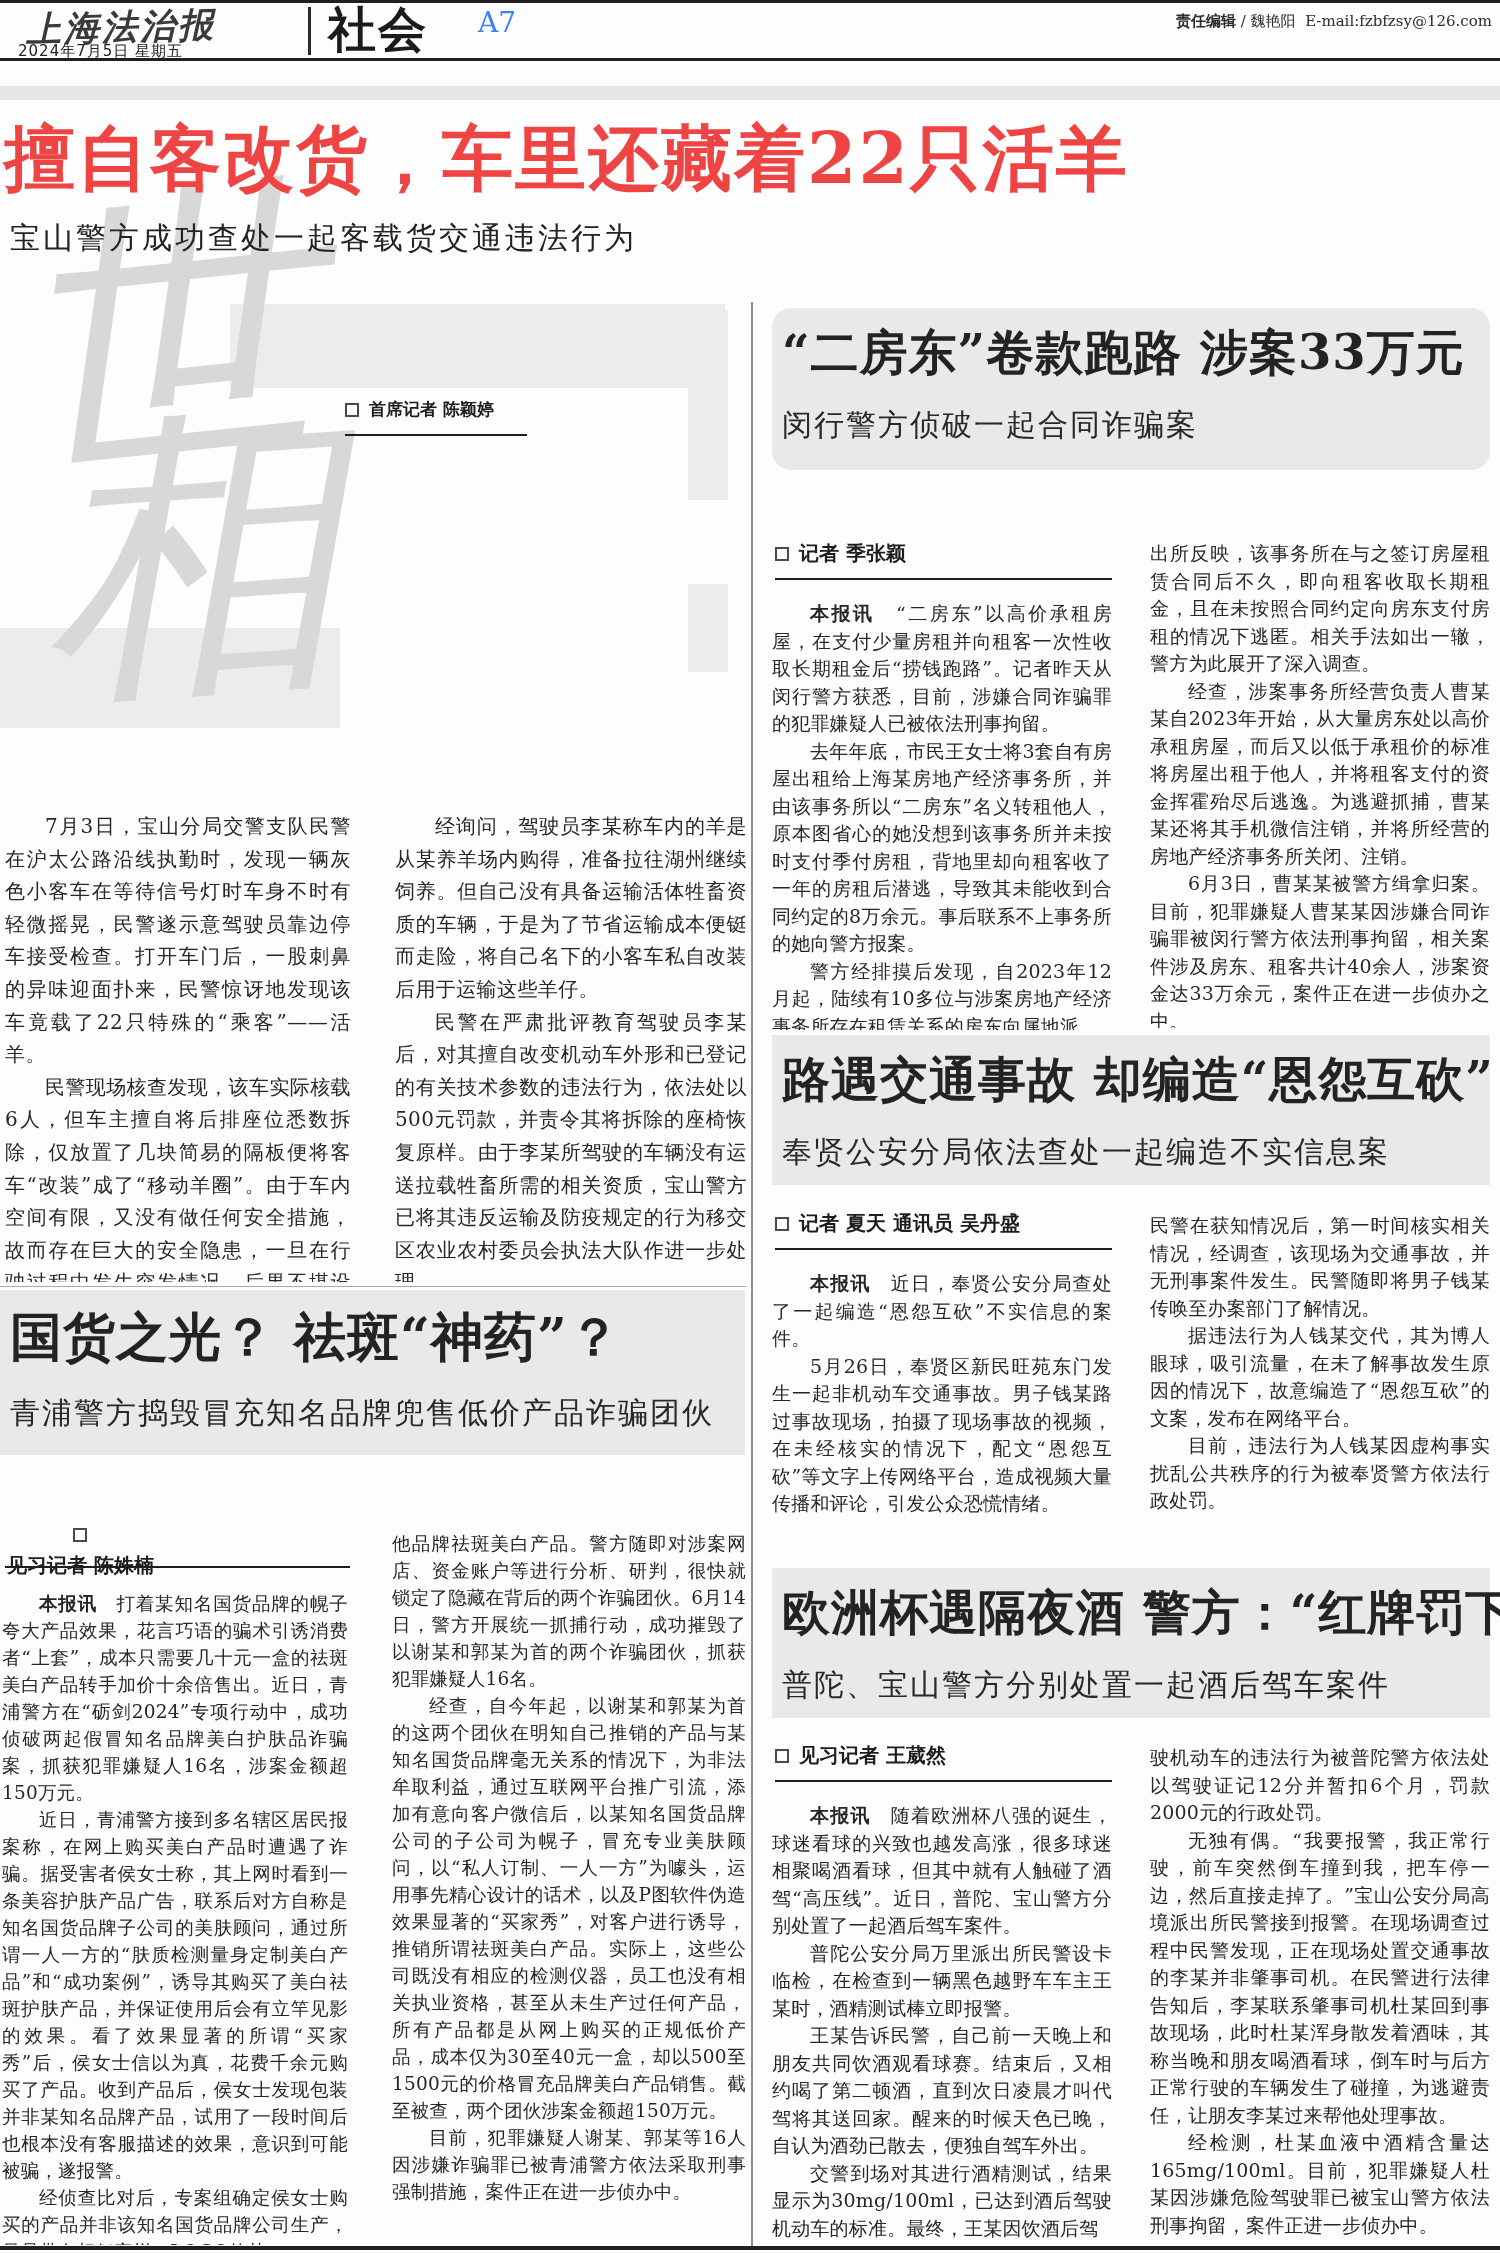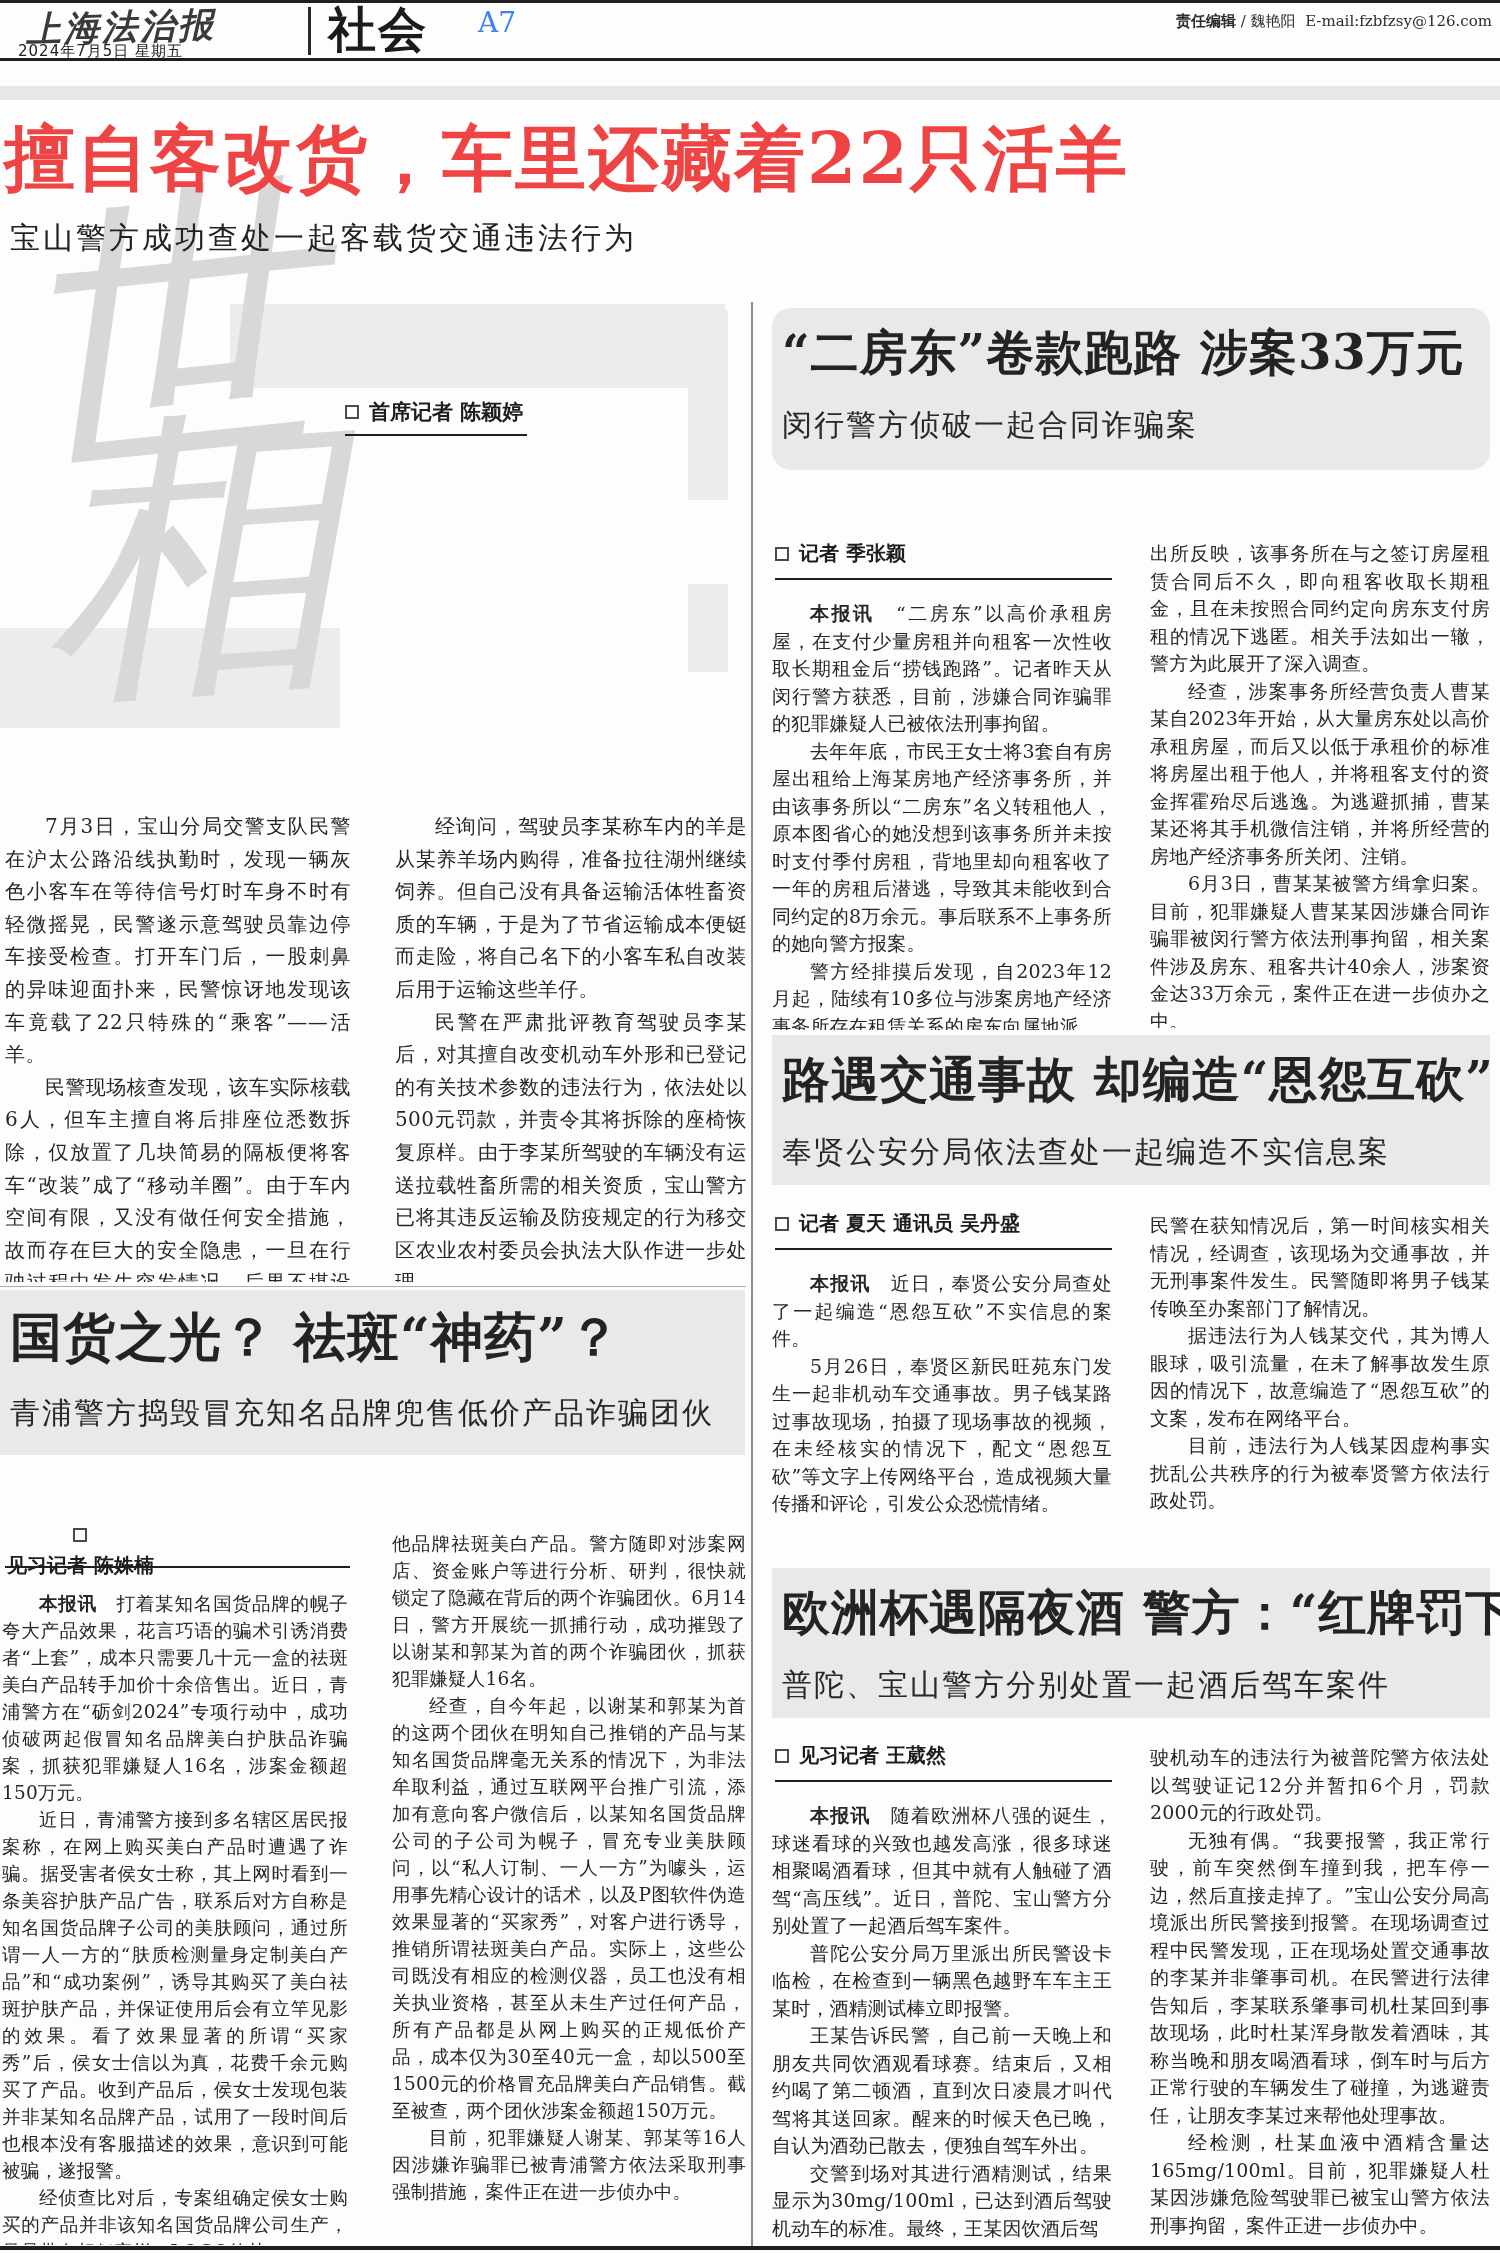--- a/index.html
+++ b/index.html
@@ -86,21 +86,21 @@
   <h1 class="abs lead-headline">擅自客改货，车里还藏着22只活羊</h1>
   <div class="abs lead-subhead sans">宝山警方成功查处一起客载货交通违法行为</div>
 
   <div class="deco" style="left:230px;top:304px;width:495px;height:84px;"></div>
   <div class="deco" style="left:688px;top:310px;width:40px;height:190px;"></div>
   <div class="deco" style="left:688px;top:584px;width:40px;height:88px;"></div>
   <div class="deco" style="left:0;top:628px;width:340px;height:100px;"></div>
   <div class="wm wm-shi">世</div>
   <div class="wm wm-xiang">相</div>
 
-  <div class="byline" style="left:345px;top:398px;font-size:21px;">
+  <div class="byline" style="left:345px;top:398px;font-size:17px;">
     <span class="sq"></span>
     <span>首席记者 陈颖婷</span>
   </div>
   <div class="rule" style="left:345px;top:434px;width:182px;height:2px;"></div>
 
   <div class="a-col lead-col" style="left:5px;top:810px;width:346px;height:472px;">
       <p>7月3日，宝山分局交警支队民警在沪太公路沿线执勤时，发现一辆灰色小客车在等待信号灯时车身不时有轻微摇晃，民警遂示意驾驶员靠边停车接受检查。打开车门后，一股刺鼻的异味迎面扑来，民警惊讶地发现该车竟载了22只特殊的“乘客”——活羊。</p>
       <p>民警现场核查发现，该车实际核载6人，但车主擅自将后排座位悉数拆除，仅放置了几块简易的隔板便将客车“改装”成了“移动羊圈”。由于车内空间有限，又没有做任何安全措施，故而存在巨大的安全隐患，一旦在行驶过程中发生突发情况，后果不堪设想。</p>
     </div>
   <div class="a-col lead-col" style="left:395px;top:810px;width:352px;height:472px;">

